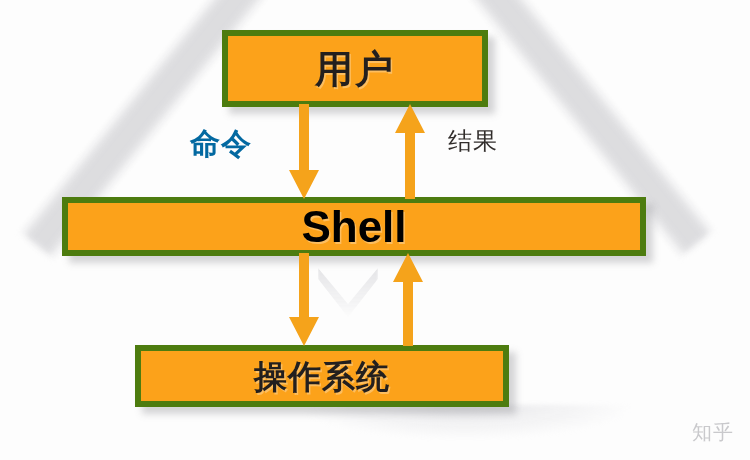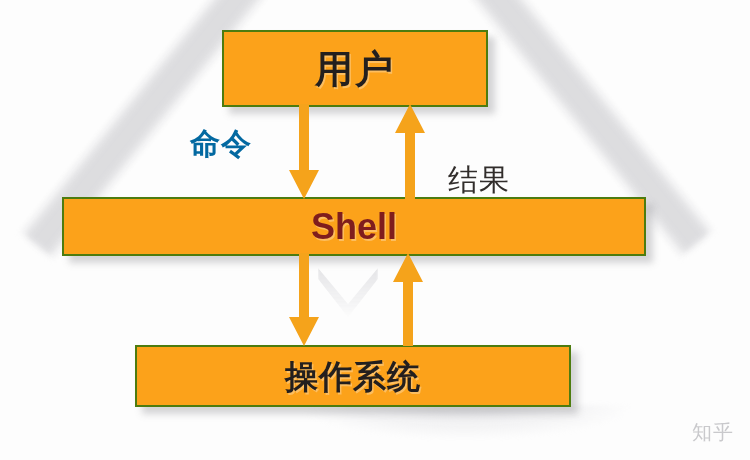--- a/index.html
+++ b/index.html
@@ -76,21 +76,21 @@
                  rgba(226,226,229,0.85) 0%,
                  rgba(226,226,229,0) 72%);
     filter: blur(2px);
   }
 
   
   .node {
     position: absolute;
     box-sizing: border-box;
     background: #fca21a;
-    border: 2px solid #4d7c0f;
+    border: 6px solid #4d7c0f;
     display: flex;
     align-items: center;
     justify-content: center;
     box-shadow: 7px 7px 7px rgba(120,120,125,0.30);
   }
   .node-label {
     color: #231f1e;
     text-shadow: 1.5px 1.5px 0.5px rgba(255,255,255,0.30);
     white-space: nowrap;
     line-height: 1;
@@ -110,30 +110,30 @@
   }
 
   #node-shell {
     left: 62px;
     top: 197px;
     width: 584px;
     height: 59px;
   }
   #node-shell .node-label {
     font-family: "Liberation Sans", "DejaVu Sans", sans-serif;
-    font-size: 36px;
-    font-weight: 700;
-    color: #7f1d1d;
+    font-size: 44px;
+    font-weight: 700;
+    color: #000000;
     letter-spacing: 0px;
   }
 
   #node-os {
     left: 135px;
     top: 345px;
-    width: 436px;
+    width: 374px;
     height: 62px;
   }
   #node-os .node-label {
     font-family: "DejaVu Sans", "Liberation Sans", sans-serif;
     font-size: 33px;
     font-weight: 700;
     letter-spacing: 1px;
   }
 
   
@@ -160,25 +160,24 @@
     font-size: 30px;
     font-weight: 700;
     color: #0369a1;
     letter-spacing: 1px;
     text-shadow: 1.5px 1.5px 0.6px rgba(255,255,255,0.45);
   }
   #label-result {
     left: 448px;
     top: 129px;
     font-family: "DejaVu Serif", "Liberation Serif", serif;
-    font-size: 30px;
+    font-size: 24px;
     font-weight: 400;
     color: #312d2b;
     letter-spacing: 1px;
-    margin-top: 36px;
   }
 
   
   #watermark {
     position: absolute;
     right: 16px;
     bottom: 14px;
     display: flex;
     align-items: baseline;
     gap: 27px;

